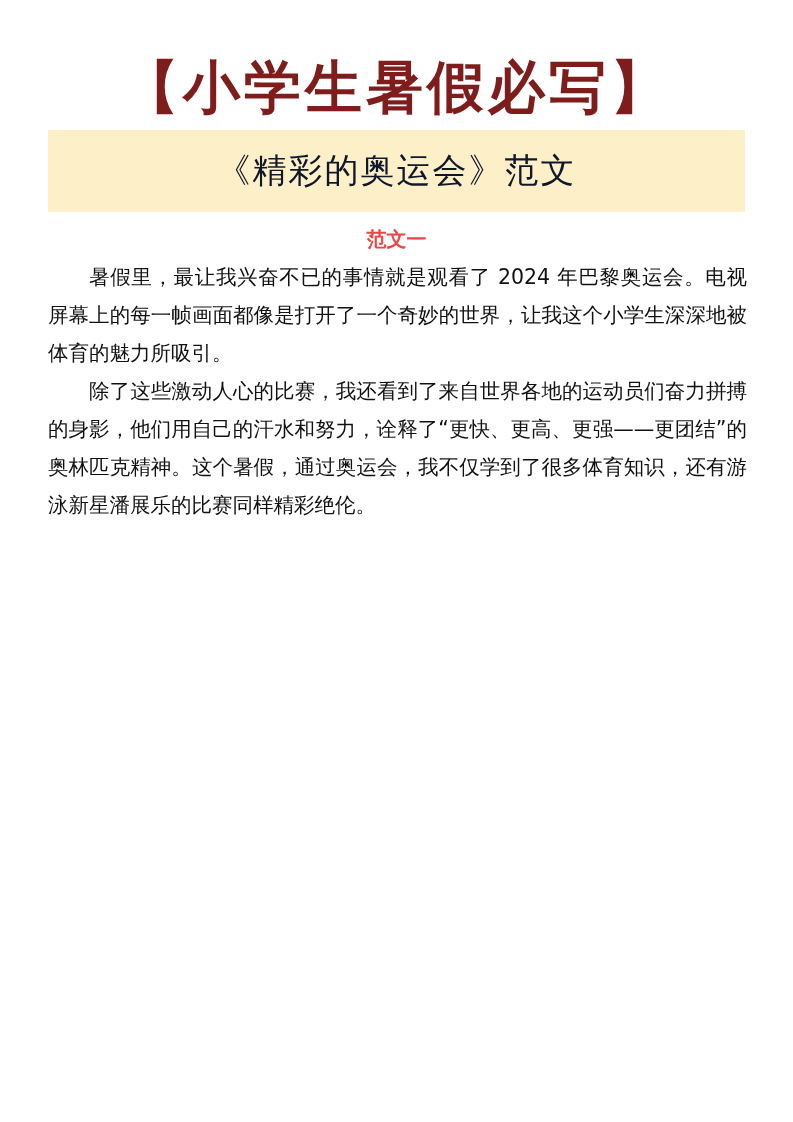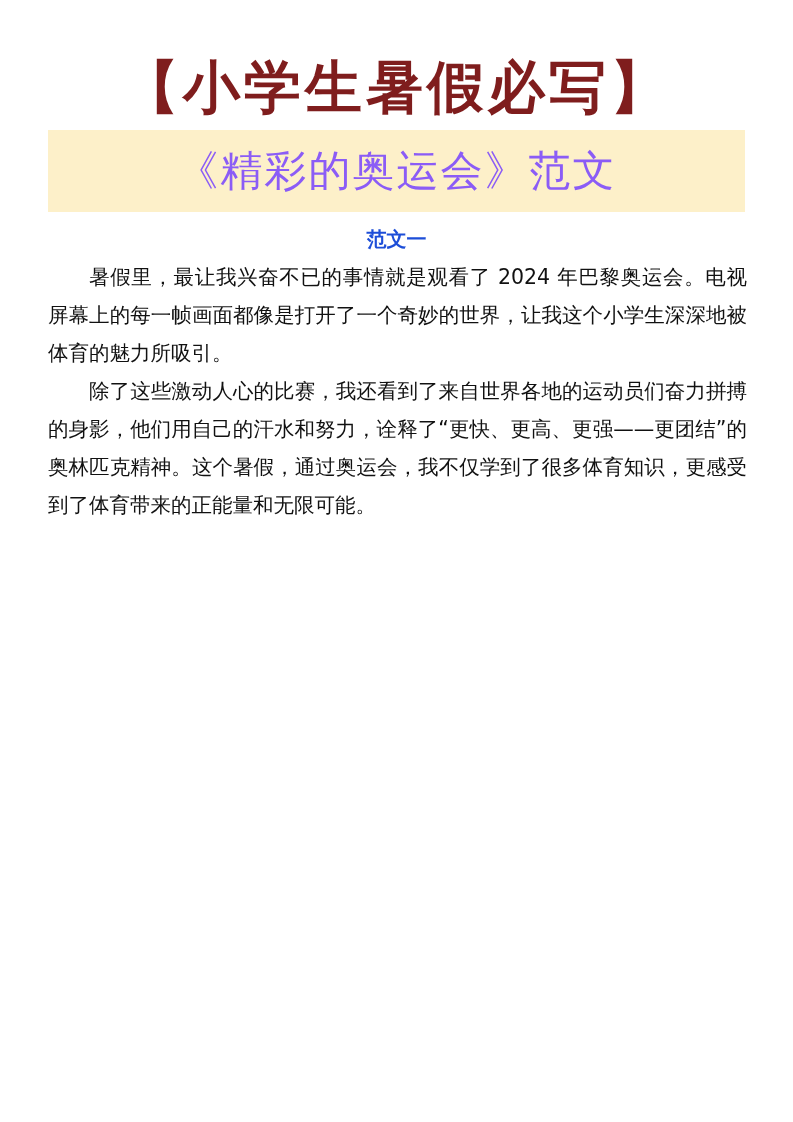--- a/index.html
+++ b/index.html
@@ -10,26 +10,26 @@
       font-size: 57px; font-weight: bold; color: #7f1d1d; letter-spacing: 4px;
       line-height: 70px;
     }
     .banner {
       position: absolute; left: 48px; top: 130px; width: 697px; height: 82px;
       background: #fdf0c9;
       display: flex; align-items: center; justify-content: center;
     }
     .banner-title {
       font-family: "DejaVu Serif", "Liberation Serif", serif;
-      font-size: 42px; color: #8b5cf6; letter-spacing: 2px;
+      font-size: 34px; color: #0f172a; letter-spacing: 2px;
     }
     .section-heading {
       position: absolute; left: 0; top: 224px; width: 793px; text-align: center;
       font-family: "DejaVu Sans", "Liberation Sans", sans-serif;
-      font-size: 20px; font-weight: bold; color: #1d4ed8; line-height: 30px;
+      font-size: 20px; font-weight: bold; color: #ef4444; line-height: 30px;
     }
     .article {
       position: absolute; left: 48px; top: 258px; width: 699px;
       font-family: "DejaVu Sans", "Liberation Sans", sans-serif;
       font-size: 20.5px; color: #111; line-height: 38px;
       text-align: justify;
     }
     .article p { margin: 0; text-indent: 2em; }
   </style>
 </head>
@@ -38,14 +38,14 @@
 <div class="page-title">【小学生暑假必写】</div>
 
 <div class="banner">
   <span class="banner-title">《精彩的奥运会》范文</span>
 </div>
 
 <div class="section-heading">范文一</div>
 
 <div class="article">
   <p>暑假里，最让我兴奋不已的事情就是观看了 2024 年巴黎奥运会。电视屏幕上的每一帧画面都像是打开了一个奇妙的世界，让我这个小学生深深地被体育的魅力所吸引。</p>
-  <p>除了这些激动人心的比赛，我还看到了来自世界各地的运动员们奋力拼搏的身影，他们用自己的汗水和努力，诠释了“更快、更高、更强——更团结”的奥林匹克精神。这个暑假，通过奥运会，我不仅学到了很多体育知识，更感受到了体育带来的正能量和无限可能。</p>
+  <p>除了这些激动人心的比赛，我还看到了来自世界各地的运动员们奋力拼搏的身影，他们用自己的汗水和努力，诠释了“更快、更高、更强——更团结”的奥林匹克精神。这个暑假，通过奥运会，我不仅学到了很多体育知识，还有游泳新星潘展乐的比赛同样精彩绝伦。</p>
 </div>
 
 </body></html>

